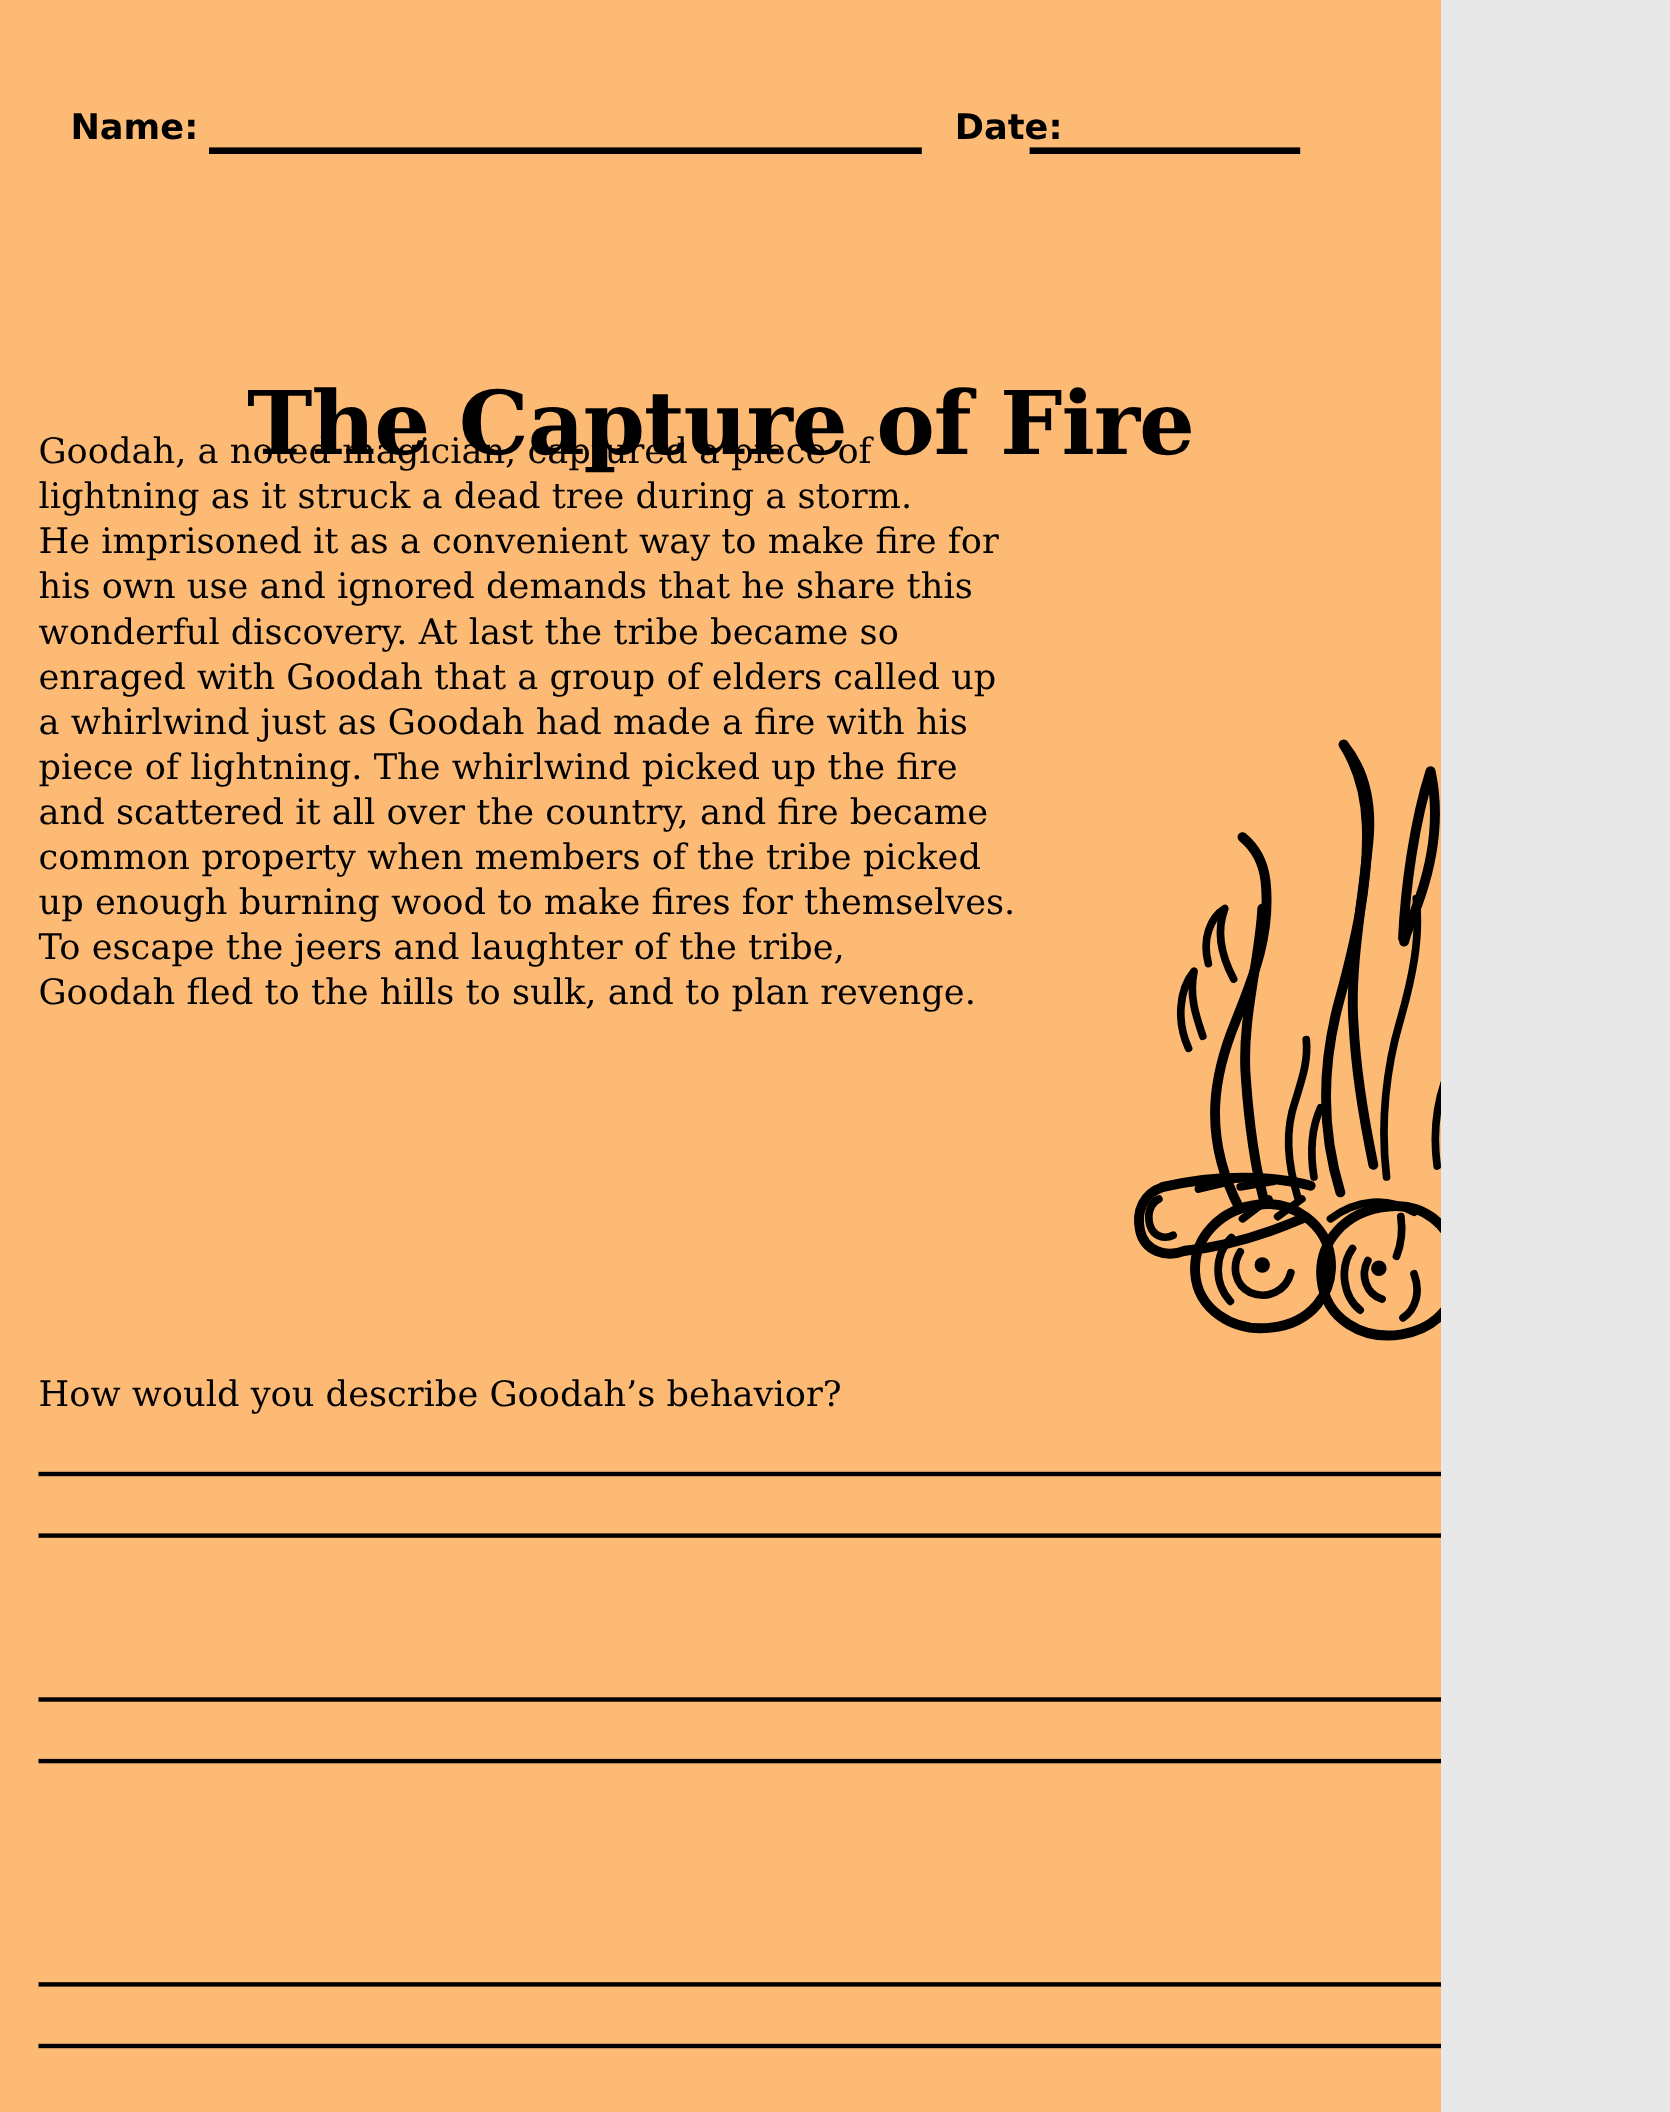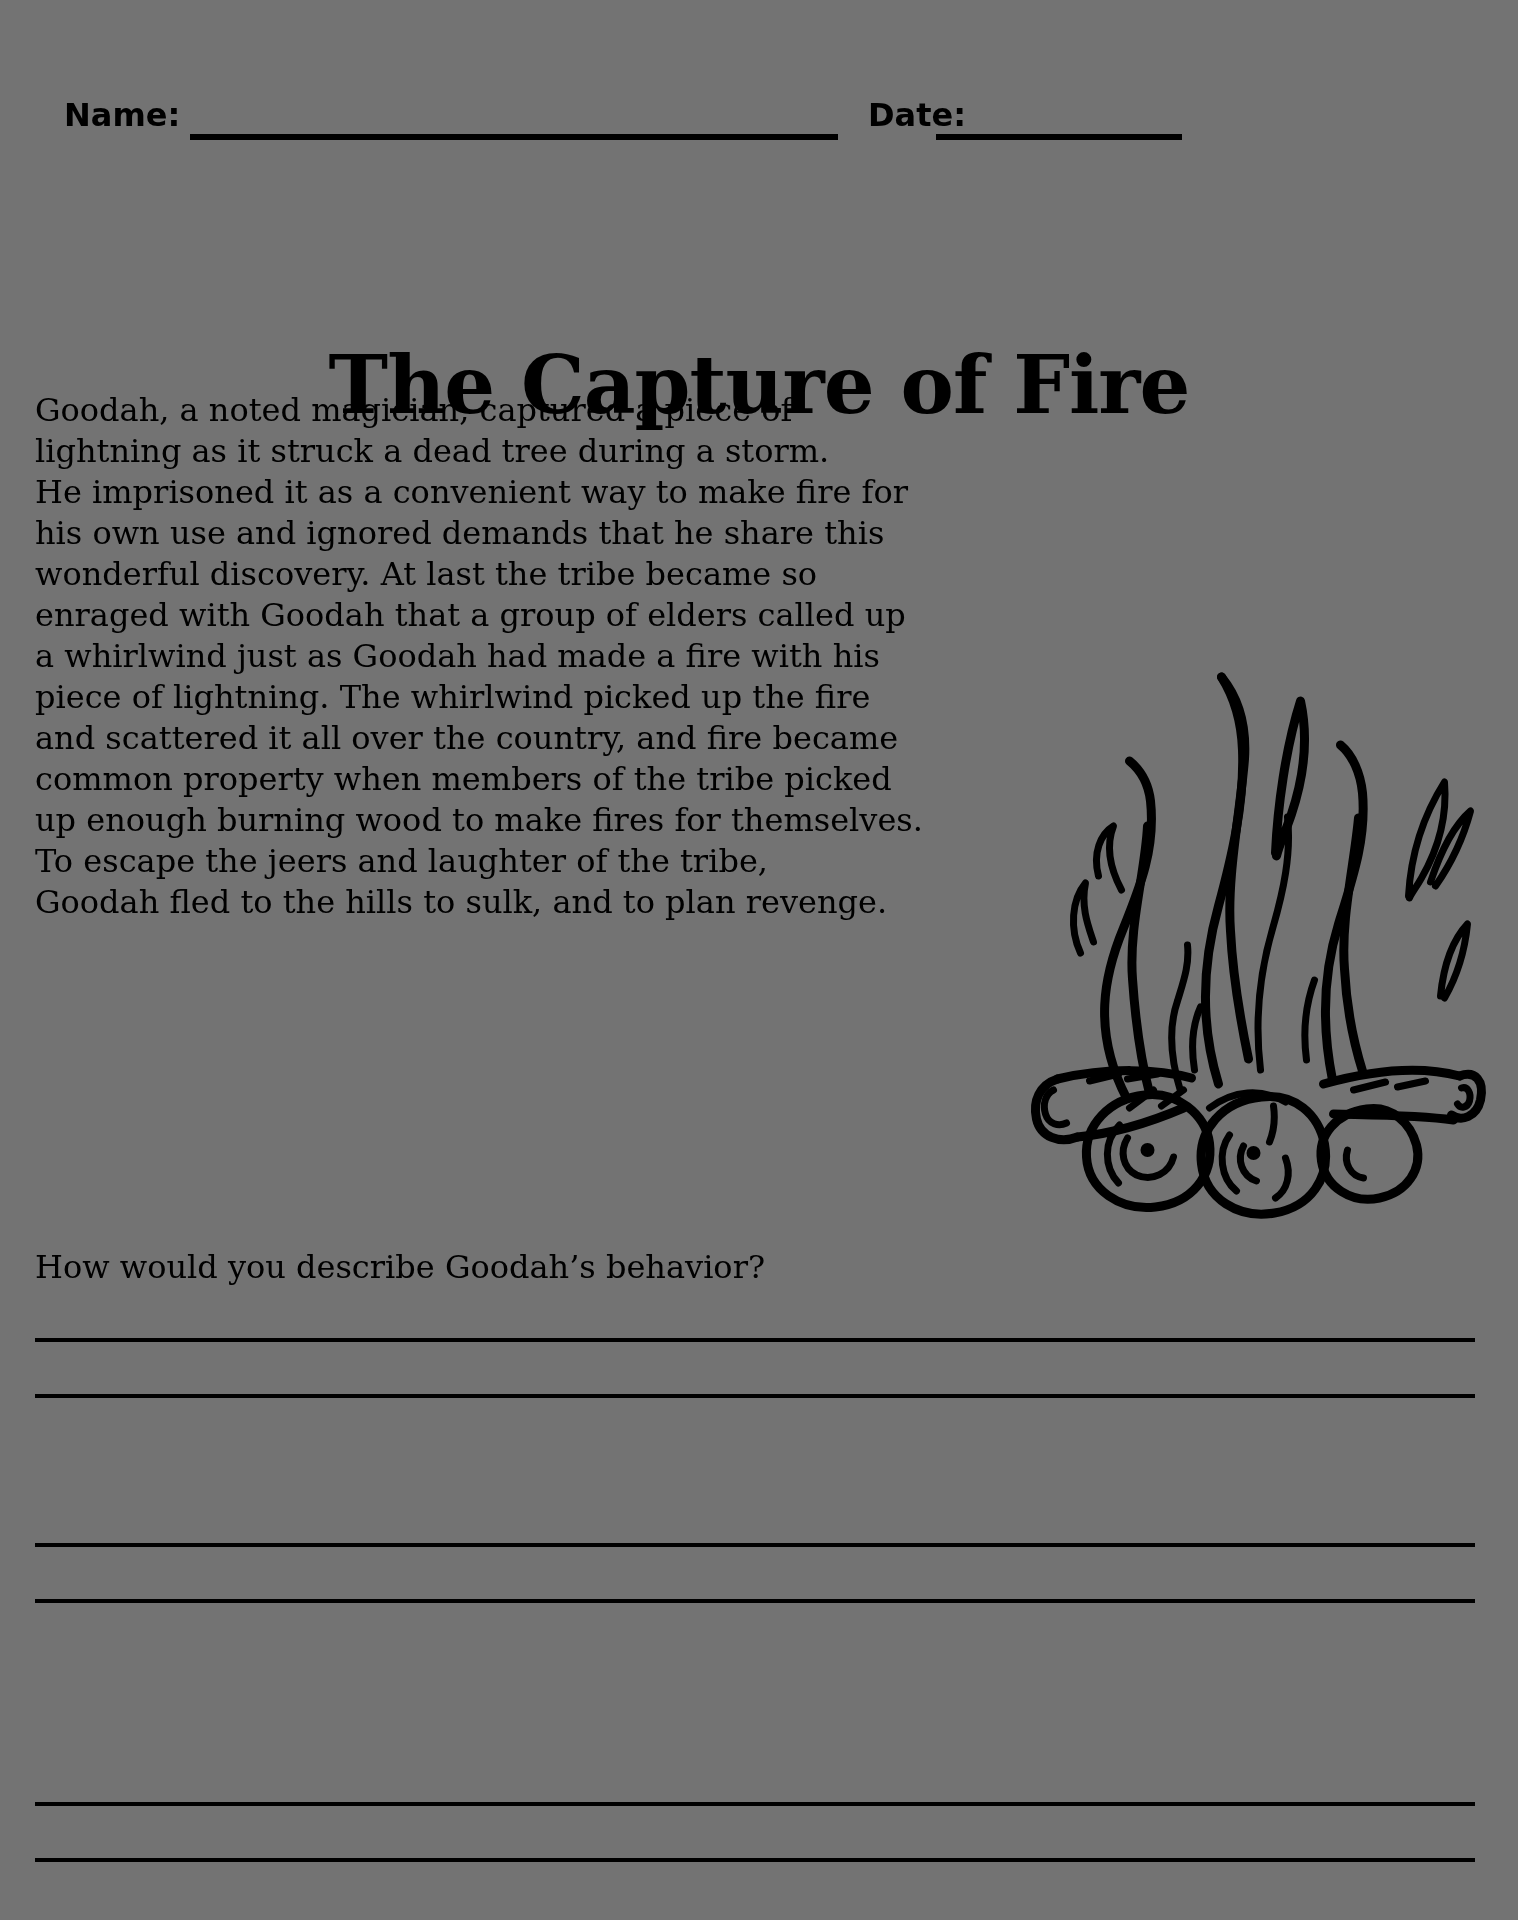--- a/index.html
+++ b/index.html
@@ -1,19 +1,19 @@
 <!DOCTYPE html>
 <html><head>
 <meta charset="utf-8">
 <style>
   html,body{margin:0;padding:0;background:#e8e8e8;}
   .page{
     position:relative;
-    width:1518px;height:1920px;
-    background:#737373;
+    width:1310px;height:1920px;
+    background:#fdba74;
     overflow:hidden;
     font-family:"DejaVu Serif","Liberation Serif",serif;
     color:#000;
   }
   .abs{position:absolute;}
   .label-sans{
     font-family:"DejaVu Sans","Liberation Sans",sans-serif;
     font-weight:700;
     font-size:32px;
     letter-spacing:0px;

